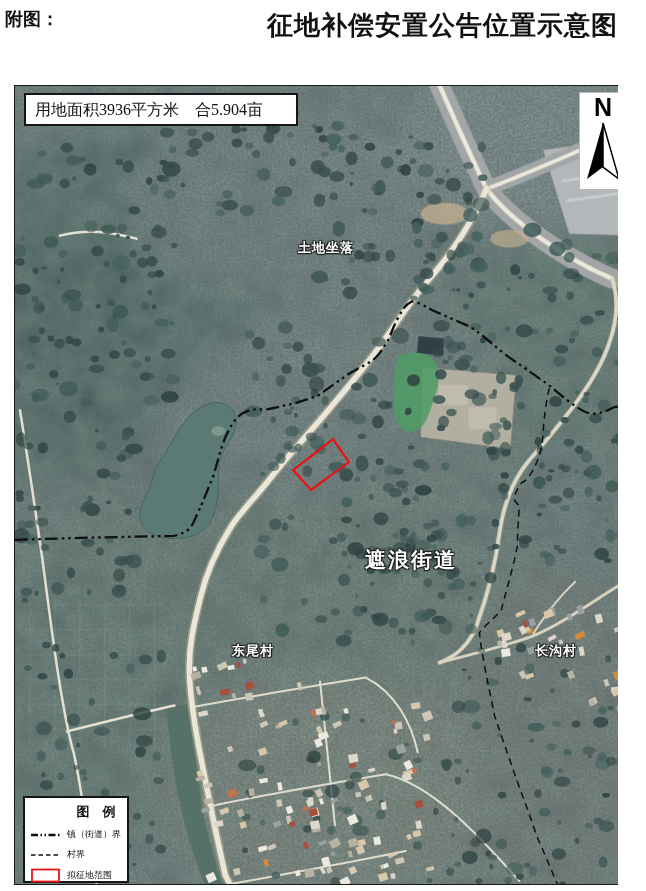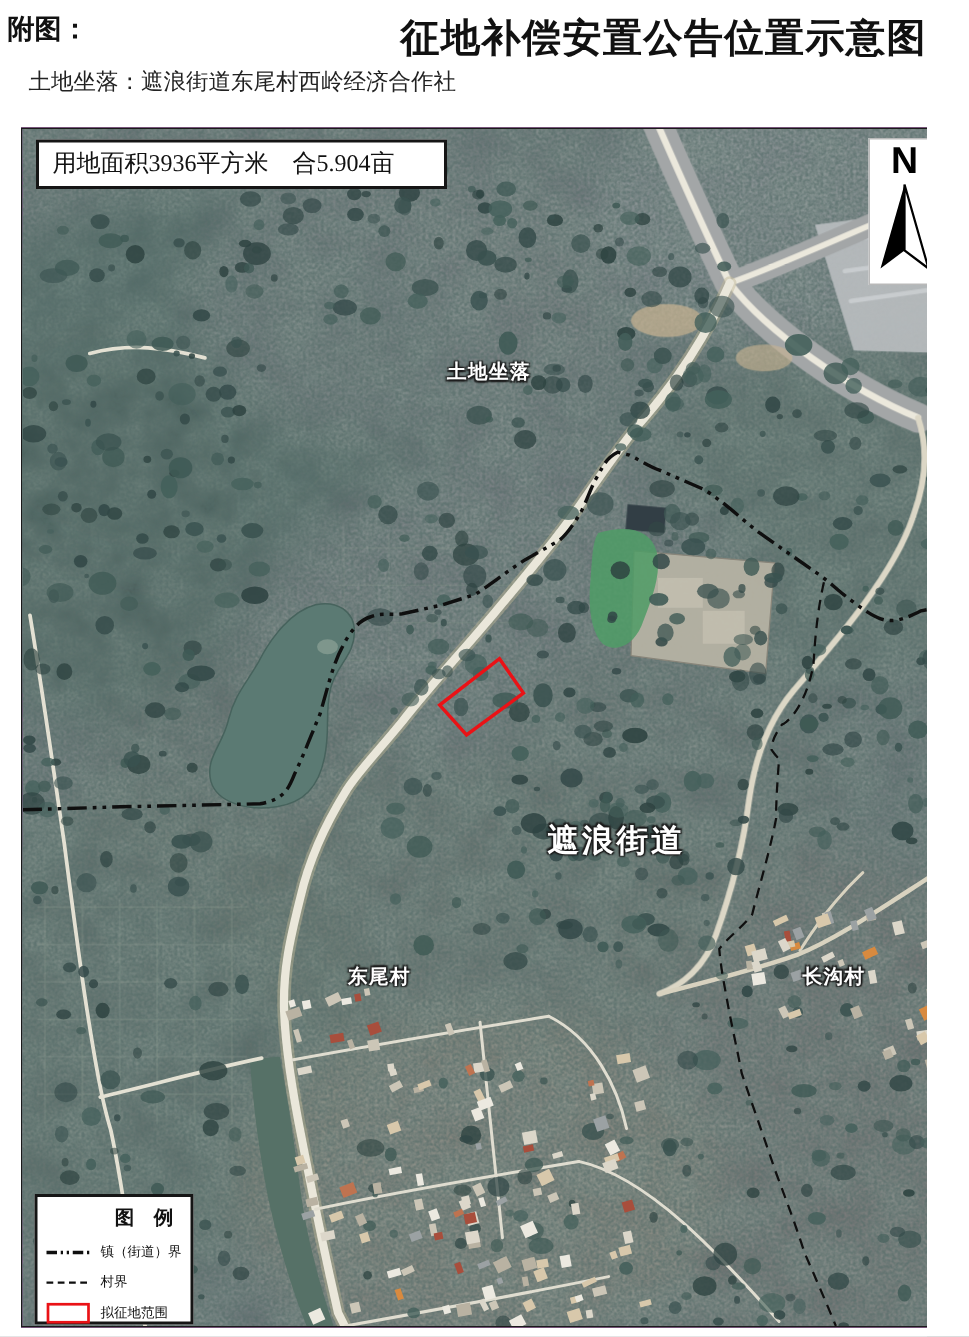--- a/index.html
+++ b/index.html
@@ -34,21 +34,20 @@
   .lrow span{font-size:9px;margin-left:5px;white-space:nowrap;
              font-family:"Liberation Serif","DejaVu Serif",serif;}
 </style>
 </head>
 <body>
 
 <div class="page">
 
   <span class="fig">附图：</span>
   <div class="title">征地补偿安置公告位置示意图</div>
-  <div class="sub">土地坐落：遮浪街道东尾村西岭经济合作社</div>
 
   <div class="map">
 
     <svg class="art" id="map-art" viewBox="0 0 623 800" preserveAspectRatio="none">
       <defs>
         <filter id="blurP" x="-50%" y="-50%" width="200%" height="200%">
             <feGaussianBlur stdDeviation="16"></feGaussianBlur>
           </filter>
         <filter id="spk">
             <feTurbulence type="fractalNoise" baseFrequency="0.5" numOctaves="3" seed="11"></feTurbulence>

